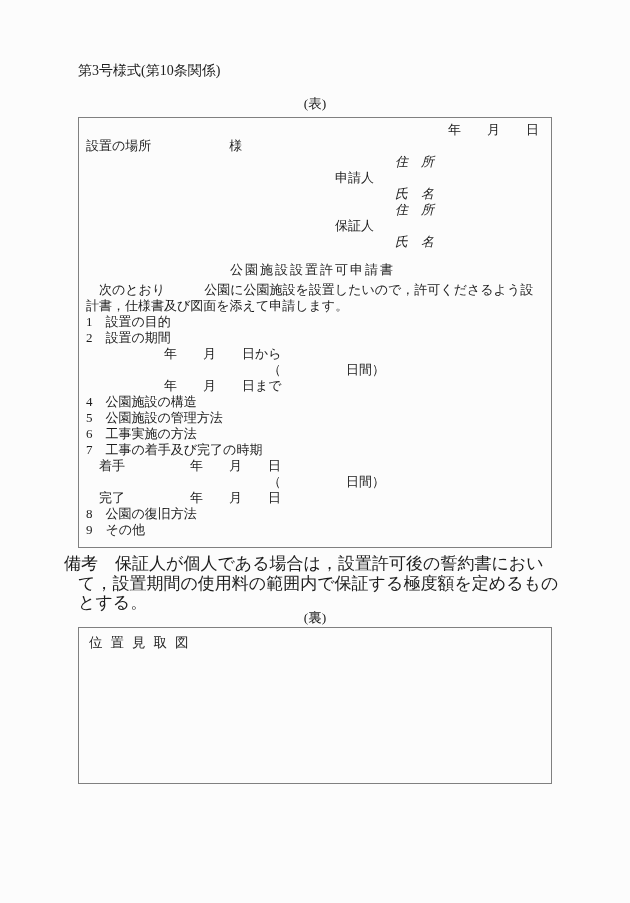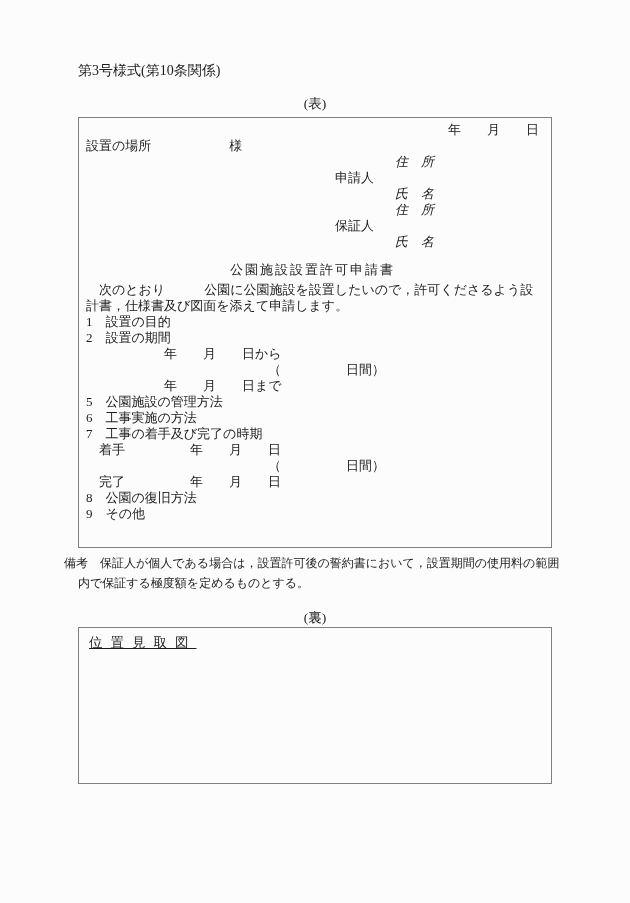--- a/index.html
+++ b/index.html
@@ -48,31 +48,30 @@
     margin:12px 0 4px 0;
     white-space:pre;
   }
   .body-text{
     white-space:normal;
     line-height:16px;
   }
 
   .note{
     position:absolute;left:64px;top:554px;width:490px;
-    font-size:12px;line-height:19.5px;
+    font-size:17px;line-height:19.5px;
     padding-left:14px;text-indent:-14px;
     white-space:normal;
   }
 
   .map-label{
     padding:6px 0 0 10px;
     font-size:13.5px;
     letter-spacing:8px;
     white-space:pre;
-    text-decoration:underline;
   }
 </style>
 </head>
 <body>
 
 <div class="page">
 
   <div class="form-number">第3号様式(第10条関係)</div>
 
   <div class="side-label front">(表)</div>
@@ -93,20 +92,21 @@
 
       <div class="form-title">公園施設設置許可申請書</div>
 
       <div class="body-text">　次のとおり　　　公園に公園施設を設置したいので，許可くださるよう設計書，仕様書及び図面を添えて申請します。</div>
 
       <div class="line">1　設置の目的</div>
       <div class="line">2　設置の期間</div>
       <div class="line">　　　　　　年　　月　　日から</div>
       <div class="line">　　　　　　　　　　　　　　（　　　　　日間）</div>
       <div class="line">　　　　　　年　　月　　日まで</div>
+      <div class="line">4　公園施設の構造</div>
       <div class="line">5　公園施設の管理方法</div>
       <div class="line">6　工事実施の方法</div>
       <div class="line">7　工事の着手及び完了の時期</div>
       <div class="line">　着手　　　　　年　　月　　日</div>
       <div class="line">　　　　　　　　　　　　　　（　　　　　日間）</div>
       <div class="line">　完了　　　　　年　　月　　日</div>
       <div class="line">8　公園の復旧方法</div>
       <div class="line">9　その他</div>
 
     </div>

